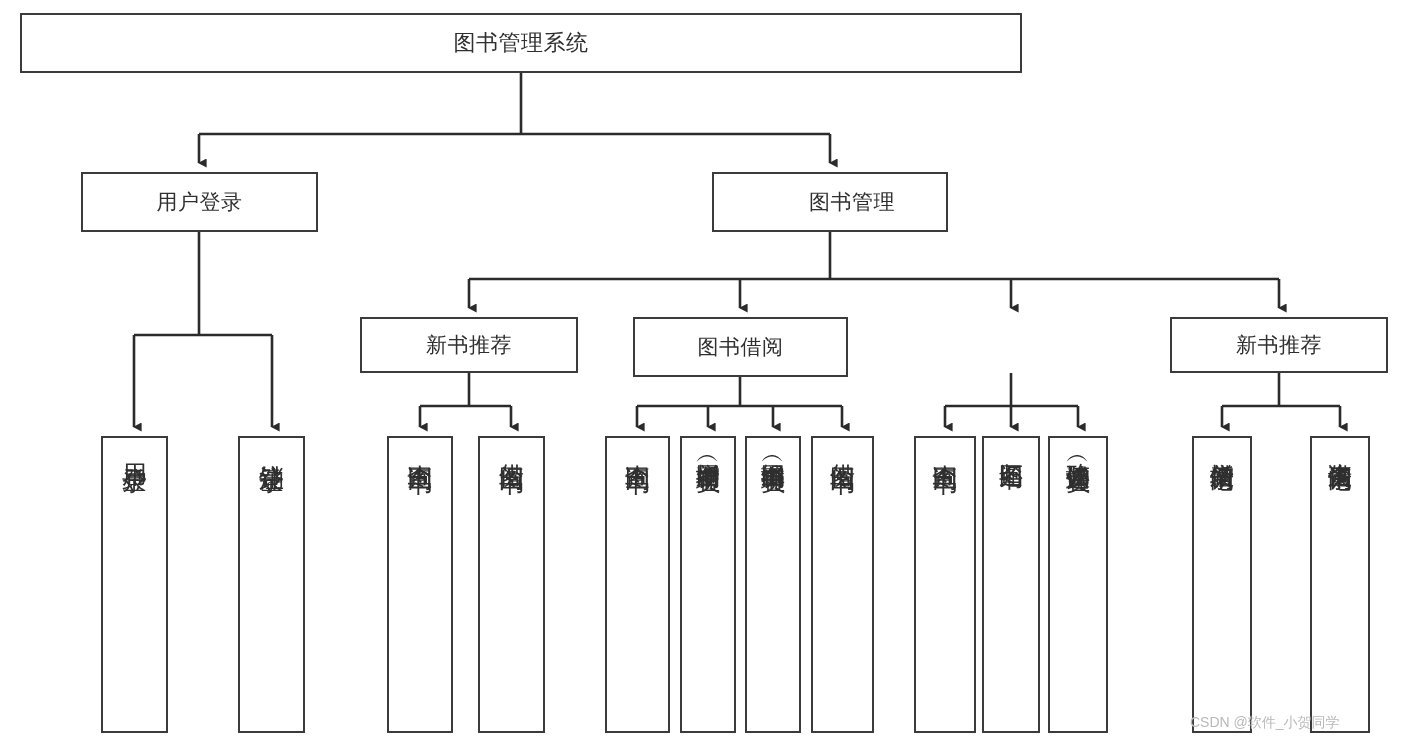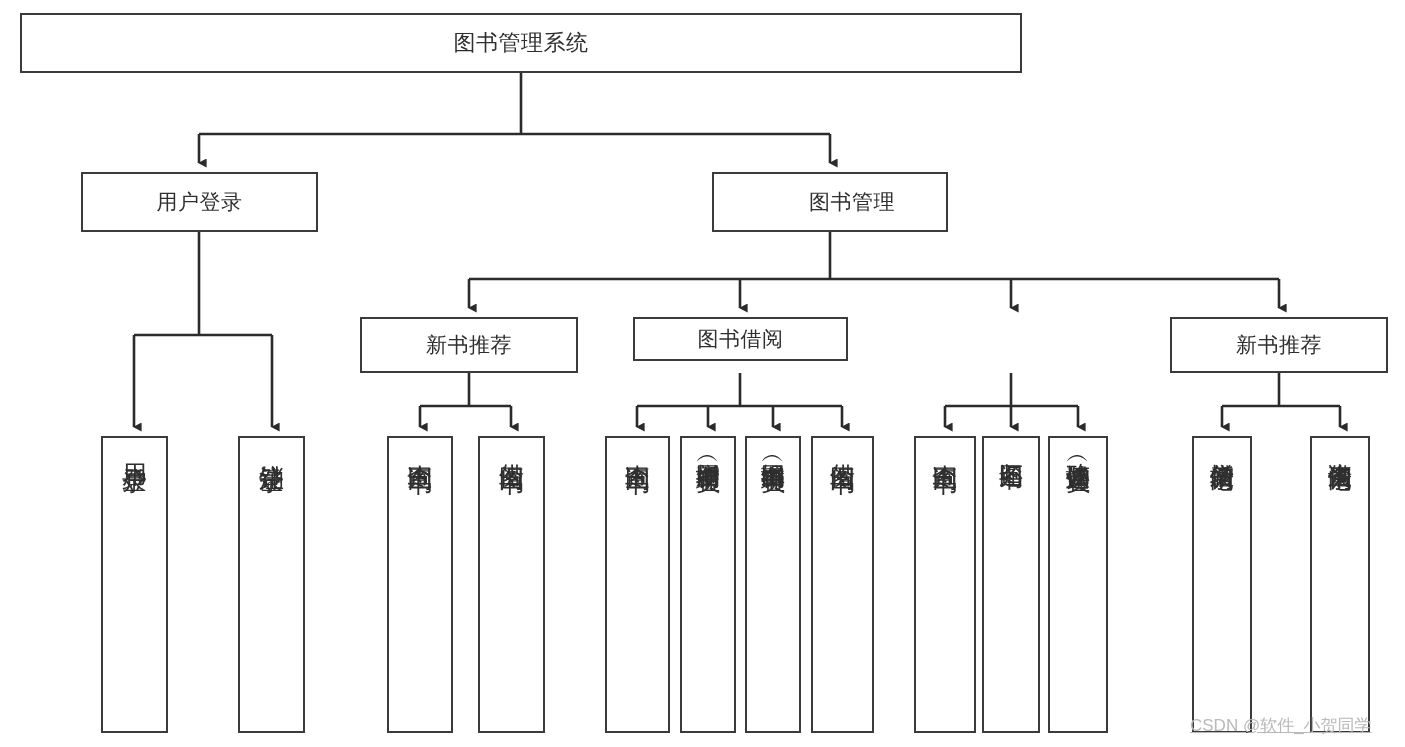--- a/index.html
+++ b/index.html
@@ -33,24 +33,23 @@
     writing-mode:vertical-rl;
     text-orientation:upright;
     font-size:25px;
     line-height:1.0;
     letter-spacing:2px;
   }
   .node.v.tight .lbl{font-size:24px;letter-spacing:1px;}
 
   #watermark{
     position:absolute;left:1190px;top:714px;
-    font-size:17px;color:#b9b9b9;white-space:nowrap;
+    font-size:14px;color:#b9b9b9;white-space:nowrap;
     font-family:"Liberation Sans","DejaVu Sans",sans-serif;
     pointer-events:none;
-    text-decoration:underline;
   }
 </style>
 </head>
 <body>
 
 <div id="stage">
 
   <svg id="wires" viewBox="0 0 1405 747" xmlns="http://www.w3.org/2000/svg">
     <defs>
       <marker id="arrow" markerWidth="9" markerHeight="9" refX="4.5" refY="7.6" orient="auto" markerUnits="userSpaceOnUse">
@@ -111,21 +110,21 @@
   <div class="node h" style="left:81px;top:172px;width:237px;height:60px;">
     <span class="lbl">用户登录</span>
   </div>
   <div class="node h" style="left:712px;top:172px;width:236px;height:60px;padding-left:44px;">
     <span class="lbl">图书管理</span>
   </div>
 
   <div class="node h" style="left:360px;top:317px;width:218px;height:56px;">
     <span class="lbl">新书推荐</span>
   </div>
-  <div class="node h" style="left:633px;top:317px;width:215px;height:44px;">
+  <div class="node h" style="left:633px;top:317px;width:215px;height:60px;">
     <span class="lbl">图书借阅</span>
   </div>
   <div class="node h" style="left:1170px;top:317px;width:218px;height:56px;">
     <span class="lbl">新书推荐</span>
   </div>
 
   <div class="node v" style="left:101px;top:436px;width:67px;height:297px;">
     <span class="lbl">用户登录</span>
   </div>
   <div class="node v" style="left:238px;top:436px;width:67px;height:297px;">

